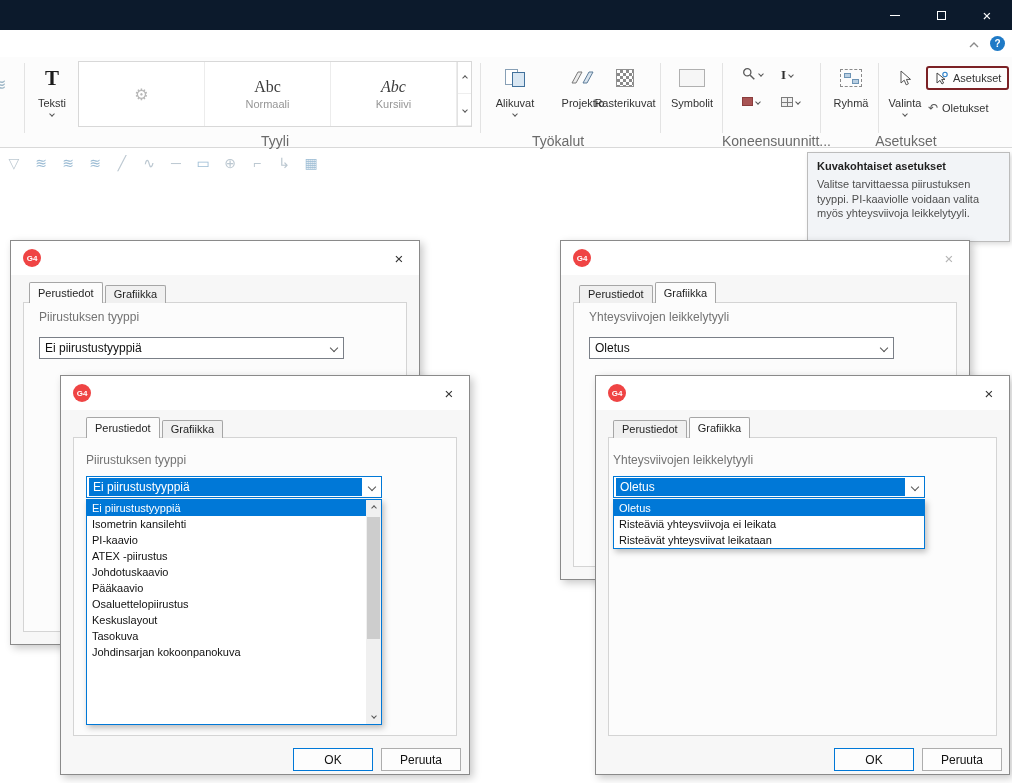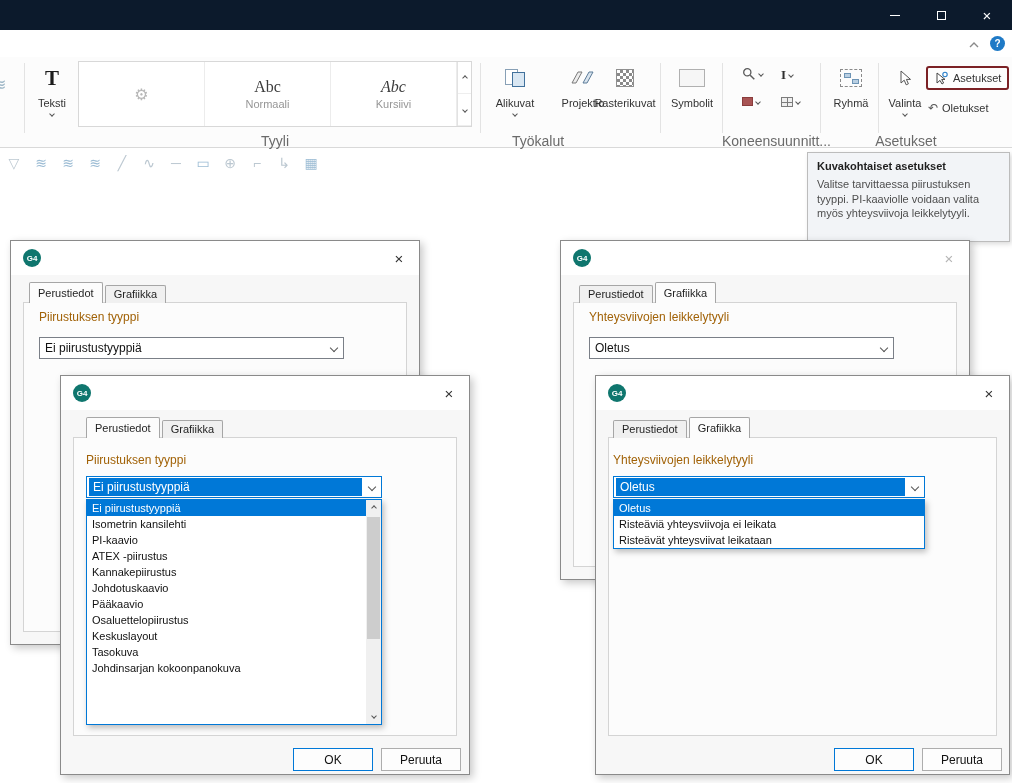--- a/index.html
+++ b/index.html
@@ -70,31 +70,31 @@
 
   
   .tooltip { position:absolute; left:807px; top:152px; width:203px; height:90px; background:#f2f4f7; border:1px solid #bcbcbc;
              box-shadow:2px 2px 5px rgba(0,0,0,.15); padding:7px 9px; z-index:3; }
   .tooltip .tt-title { font-size:11px; font-weight:bold; color:#1e1e1e; margin-bottom:5px; }
   .tooltip .tt-body { font-size:11px; color:#4e4e4e; line-height:1.32; }
 
   
   .dlg { position:absolute; background:#f7f7f7; border:1px solid #8a8a8a; box-shadow:3px 3px 8px rgba(0,0,0,.22); }
   .dlg-title { position:absolute; left:0; top:0; right:0; height:34px; background:#fff; }
-  .g4 { position:absolute; left:12px; top:8px; width:18px; height:18px; border-radius:50%; background:#0f766e; color:#fff;
+  .g4 { position:absolute; left:12px; top:8px; width:18px; height:18px; border-radius:50%; background:#ef4444; color:#fff;
         font-size:8px; font-weight:bold; display:flex; align-items:center; justify-content:center; }
   .dlg-close { position:absolute; right:10px; top:7px; width:20px; height:20px; display:flex; align-items:center; justify-content:center;
                font-size:15px; color:#333; }
   .dlg-close.inactive { color:#b5b5b5; }
   .tabs { position:absolute; top:41px; display:flex; height:21px; z-index:2; }
   .tab { height:18px; margin-top:3px; padding:2px 8px 0 8px; font-size:11px; color:#1f1f1f; background:#f0f0f0;
          border:1px solid #a6a6a6; border-bottom:none; border-radius:2px 2px 0 0; margin-right:2px; }
   .tab.active { height:21px; margin-top:0; padding-top:4px; background:#fcfcfc; }
   .tabpage { position:absolute; left:12px; right:12px; top:61px; background:#fcfcfc; border:1px solid #d4d4d4; }
-  .fld-label { position:absolute; font-size:12px; color:#a16207; }
+  .fld-label { position:absolute; font-size:12px; color:#737373; }
 
   .combo { position:absolute; height:22px; background:#fff; border:1px solid #7a7f87; display:flex; align-items:center; }
   .combo-text { flex:1; font-size:12px; color:#111; padding-left:5px; height:100%; display:flex; align-items:center; }
   .combo-arrow { width:19px; height:100%; display:flex; align-items:center; justify-content:center; }
   .combo.focus { border-color:#0078d7; }
   .combo.focus .combo-text { background:#0078d7; color:#fff; height:18px; margin:2px 0 2px 2px; padding-left:4px; }
 
   .droplist { position:absolute; background:#fff; border:1px solid #0078d7; box-shadow:2px 3px 6px rgba(0,0,0,.25); z-index:5; }
   .dl-items { position:absolute; left:0; top:0; bottom:0; }
   .dl-item { height:16px; line-height:16px; font-size:11px; padding-left:5px; color:#111; white-space:nowrap; overflow:hidden; }
@@ -257,21 +257,21 @@
       <path d="M3 2 L3 12 L6 9.4 L8 13 L9.6 12 L7.7 8.4 L11 8.4 Z" fill="#fff" stroke="#444" stroke-width="1"></path>
     </svg>
     <span>Asetukset</span>
   </div>
   <div class="oletukset-btn">
     <span class="undoglyph">↶</span>
     <span>Oletukset</span>
   </div>
 
   <div class="grouplbl" style="left:78px;width:394px">Tyyli</div>
-  <div class="grouplbl" style="left:468px;width:140px">Työkalut</div>
+  <div class="grouplbl" style="left:488px;width:140px">Työkalut</div>
   <div class="grouplbl" style="left:722px;width:100px">Koneensuunnitt...</div>
   <div class="grouplbl" style="left:850px;width:112px">Asetukset</div>
 </div>
 
 <div class="tb2">
   <span>▽</span>
   <span class="blu">≋</span>
   <span class="blu">≋</span>
   <span class="blu">≋</span>
   <span>╱</span>
@@ -345,21 +345,20 @@
         <span class="chv"></span>
       </span>
   </div>
 
   <div class="droplist" style="left:25px;top:123px;width:296px;height:226px">
     <div class="dl-items" style="right:15px">
       <div class="dl-item sel">Ei piirustustyyppiä</div>
       <div class="dl-item">Isometrin kansilehti</div>
       <div class="dl-item">PI-kaavio</div>
       <div class="dl-item">ATEX -piirustus</div>
-      <div class="dl-item">Kannakepiirustus</div>
       <div class="dl-item">Johdotuskaavio</div>
       <div class="dl-item">Pääkaavio</div>
       <div class="dl-item">Osaluettelopiirustus</div>
       <div class="dl-item">Keskuslayout</div>
       <div class="dl-item">Tasokuva</div>
       <div class="dl-item">Johdinsarjan kokoonpanokuva</div>
     </div>
     <div class="sb">
       <div class="sb-arrow up">
           <span class="chv up tiny"></span>

